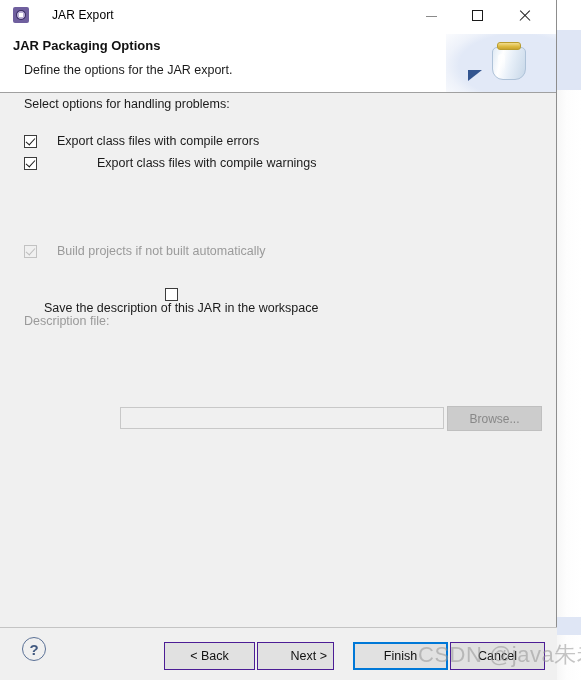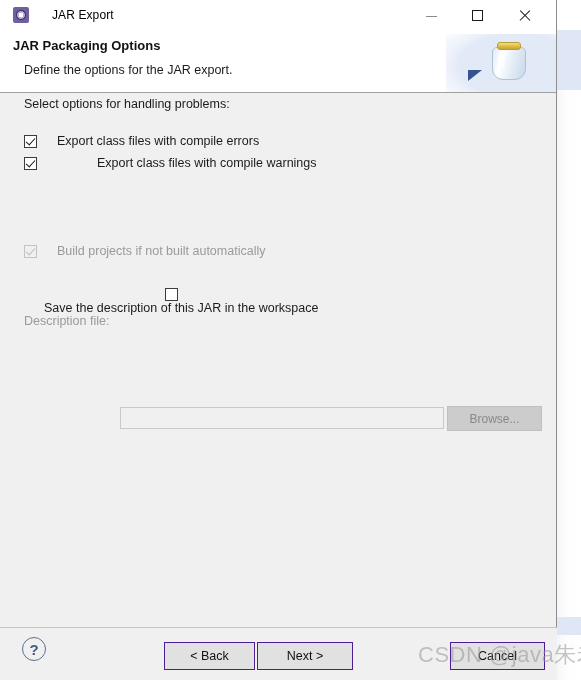--- a/index.html
+++ b/index.html
@@ -276,21 +276,21 @@
     top: 642px;
     height: 28px;
     box-sizing: border-box;
     background: #e1e1e1;
     border: 1px solid #4c1d95;
     font-family: "Liberation Sans", sans-serif;
     font-size: 12.5px;
     color: #111111;
   }
   #btn-back   { left: 164px; width: 91px; }
-  #btn-next   { left: 257px; width: 96px; }
+  #btn-next   { left: 257px; width: 77px; text-align: right; }
   #btn-finish {
     left: 353px; width: 95px;
     border: 2px solid #0078d7;
     background: #e1e1e1;
   }
   #btn-cancel { left: 450px; width: 95px; }
 
   
   #watermark {
     position: absolute;
@@ -377,16 +377,17 @@
 
     <button id="browse-btn" disabled="">Browse...</button>
   </div>
 
   <div id="footer"></div>
 
   <div id="help-icon">?</div>
 
   <button class="nbtn" id="btn-back">&lt; Back</button>
   <button class="nbtn" id="btn-next">Next &gt;</button>
+  <button class="nbtn" id="btn-finish">Finish</button>
   <button class="nbtn" id="btn-cancel">Cancel</button>
 </div>
 
 <div id="watermark">CSDN @java朱老师</div>
 
 </body></html>

